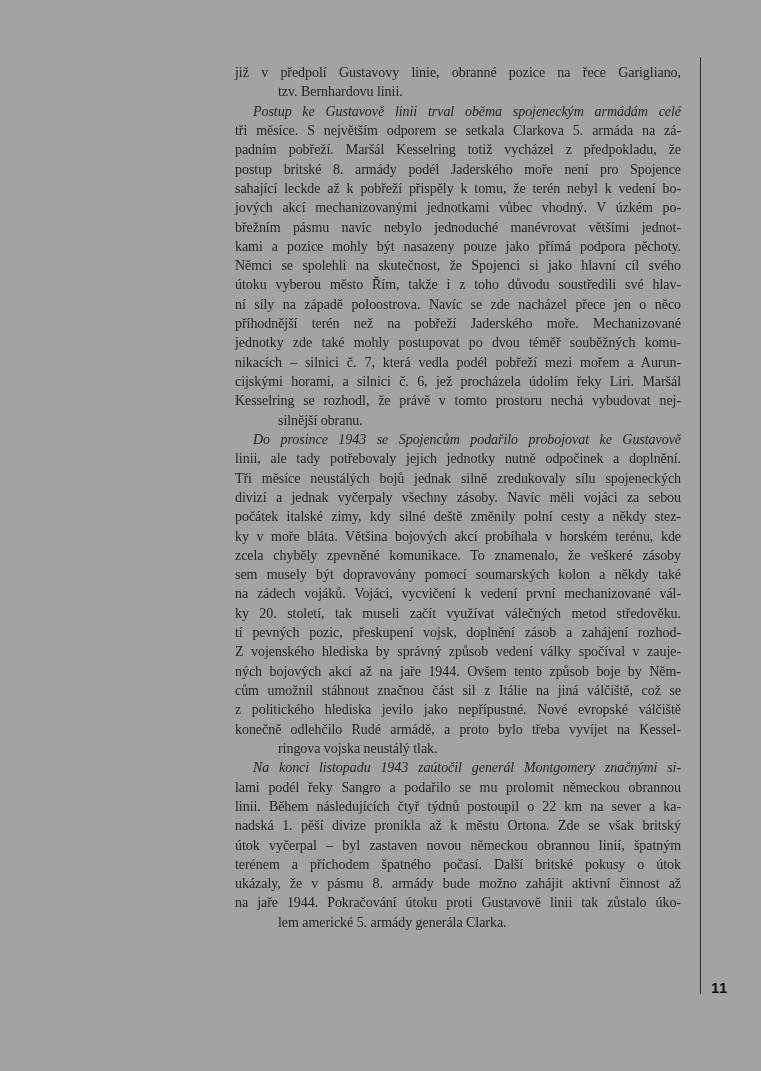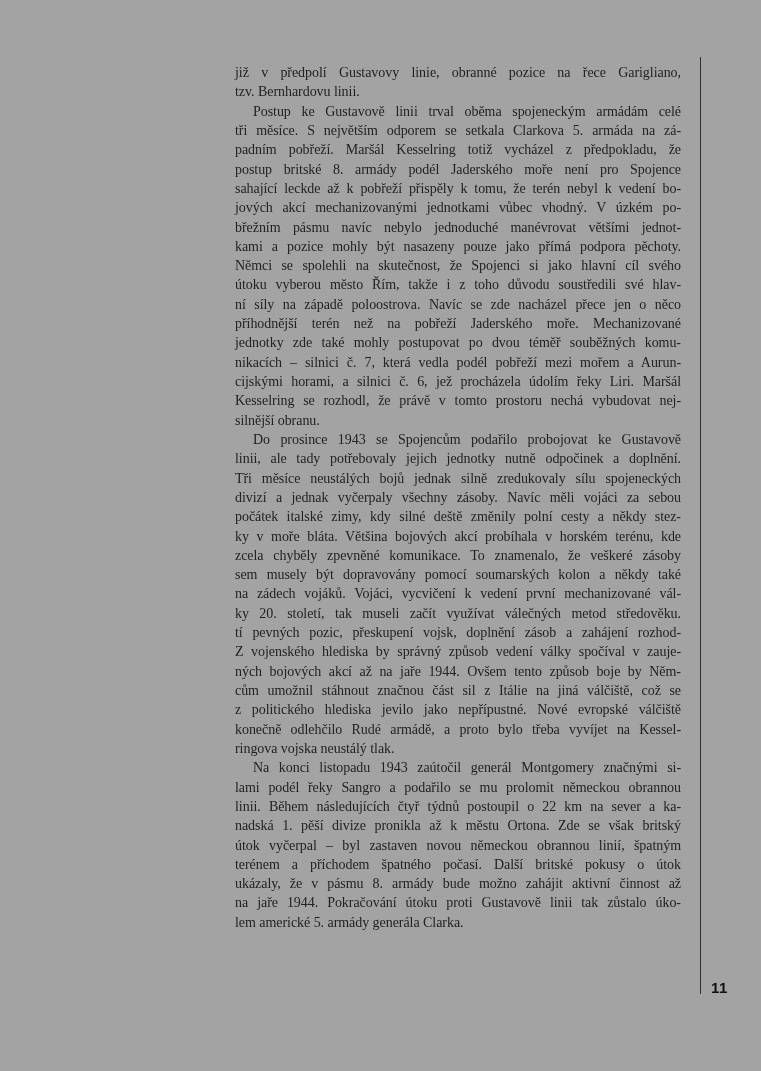--- a/index.html
+++ b/index.html
@@ -24,23 +24,25 @@
   .line {
     height: 19.32px;
     line-height: 19.32px;
     text-align: justify;
     text-align-last: justify;
     white-space: nowrap;
     letter-spacing: -0.05px;
   }
   .line.last {
     text-align-last: left;
+    margin-left: 43px;
   }
   .line.indent {
     padding-left: 18px;
+    font-style: italic;
   }
   .vrule {
     position: absolute;
     left: 700px; top: 57px;
     width: 1.4px; height: 937px;
     background: #2e2e2e;
   }
   .page-number {
     position: absolute;
     left: 711px; top: 979px;

